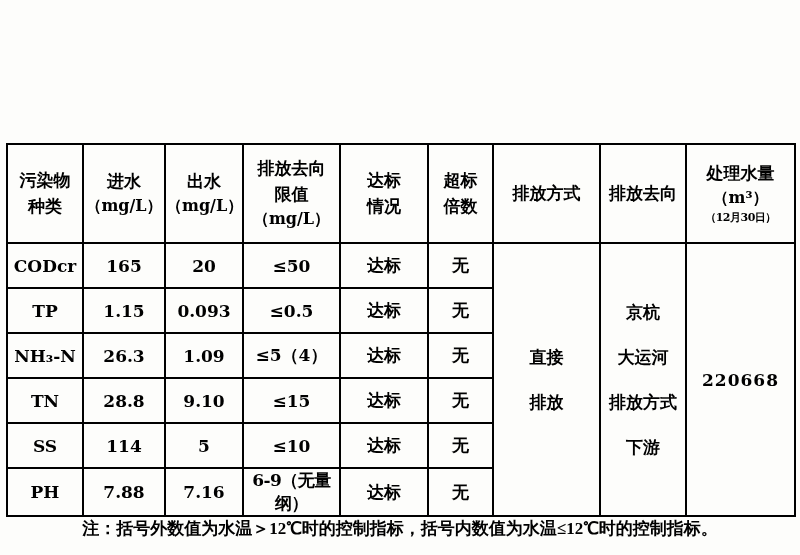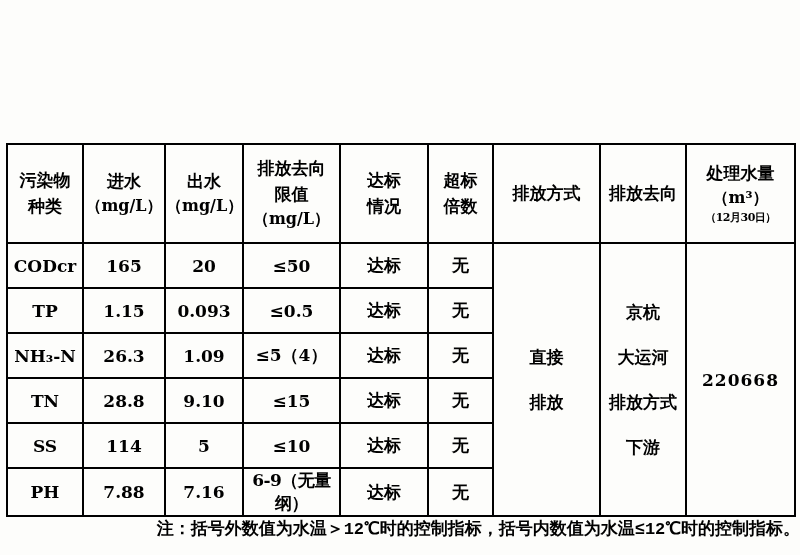--- a/index.html
+++ b/index.html
@@ -69,22 +69,22 @@
   td.volume-cell {
     font-size: 30px;
     font-weight: normal;
     letter-spacing: 1px;
   }
   .note {
     position: absolute;
     top: 517px;
     left: 0;
     width: 100%;
-    text-align: right;
-    font-family: Liberation Mono, monospace;
+    text-align: center;
+    font-family: Liberation Serif, serif;
     font-weight: bold;
     font-size: 17px;
   }
 </style>
 </head>
 <body>
 
 <div class="page">
 
 

